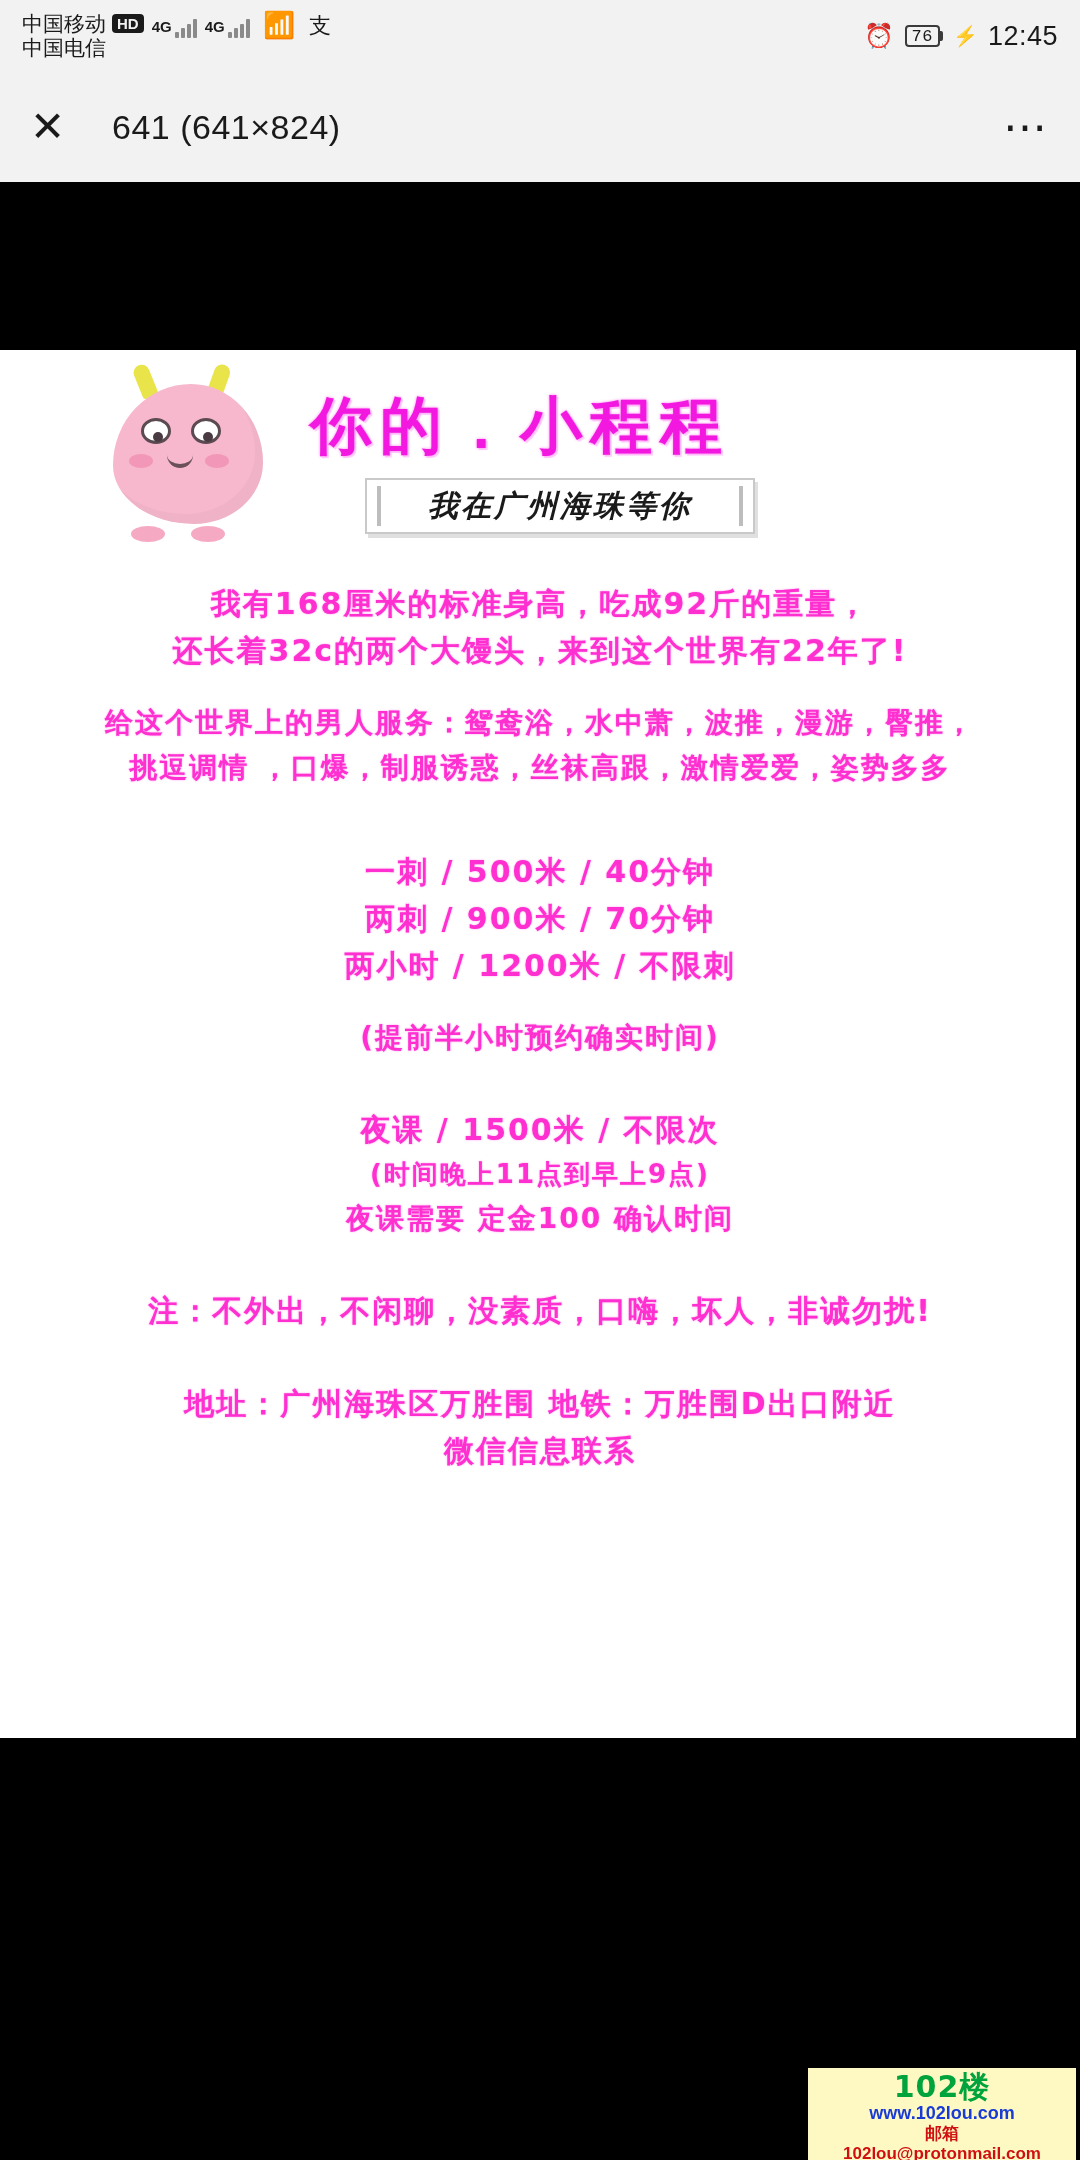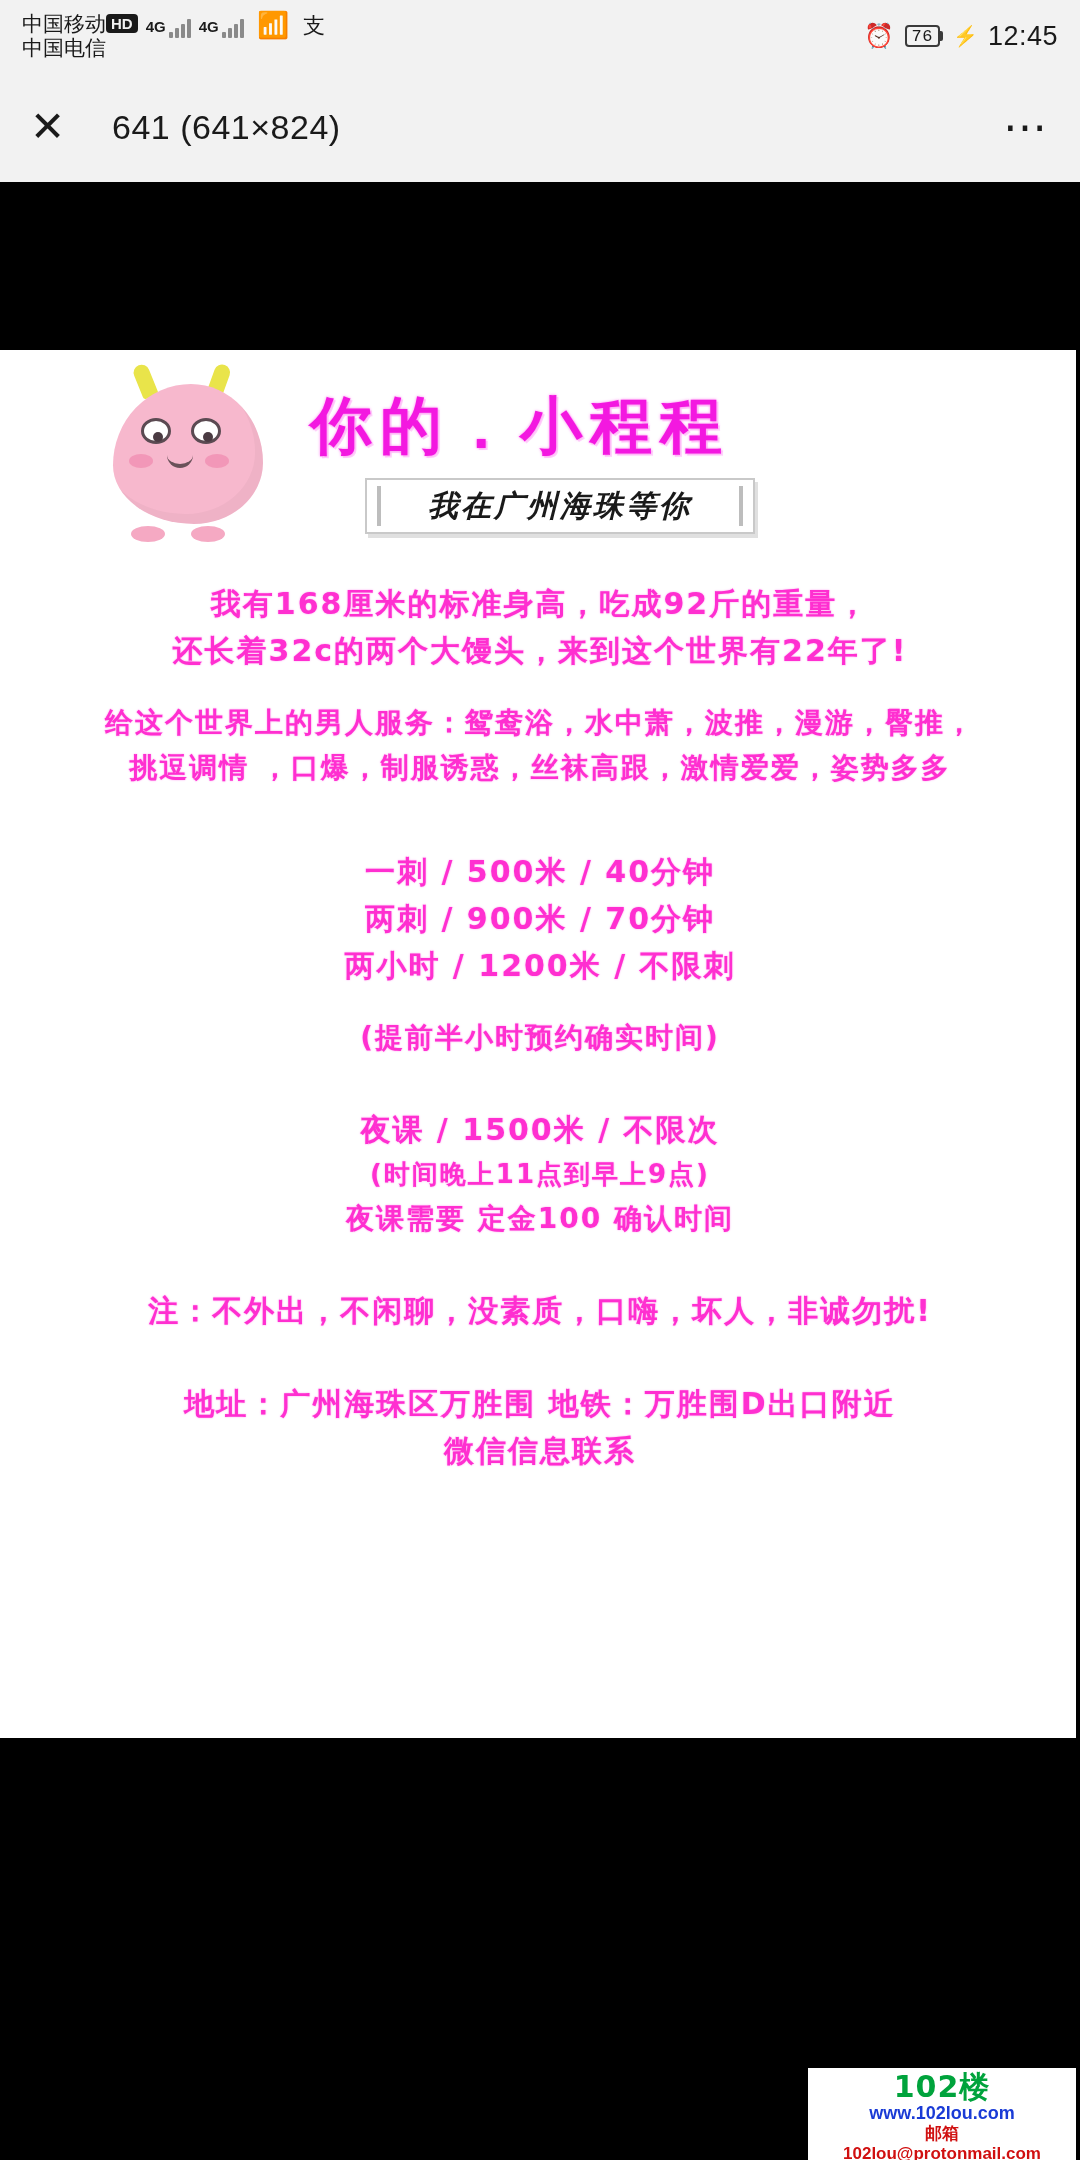--- a/index.html
+++ b/index.html
@@ -17,21 +17,21 @@
     background: #f2f2f2; color: #1a1a1a;
     display: flex; align-items: center; justify-content: space-between;
     padding: 0 22px;
   }
   .sb-left { display: flex; align-items: flex-start; gap: 8px; }
   .carriers { display: flex; flex-direction: column; line-height: 1.15; font-size: 21px; }
   .carriers span { white-space: nowrap; }
   .hd-badge {
     display: inline-block; background: #1a1a1a; color: #f2f2f2;
     font-size: 15px; font-weight: bold; border-radius: 4px;
-    padding: 1px 5px; vertical-align: 2px;
+    padding: 1px 5px; margin-left: 6px; vertical-align: 2px;
   }
   .net-group { display: flex; align-items: flex-end; gap: 3px; margin-top: 4px; }
   .net-label { font-size: 15px; font-weight: bold; align-self: flex-start; margin-top: 2px;}
   .bars { display: flex; align-items: flex-end; gap: 2px; height: 22px; }
   .bars i { display: block; width: 4px; background: #8a8a8a; border-radius: 1px; }
   .bars i:nth-child(1){height:6px;} .bars i:nth-child(2){height:10px;}
   .bars i:nth-child(3){height:14px;} .bars i:nth-child(4){height:19px;}
   .wifi { font-size: 26px; line-height: 1; margin: 0 2px 2px 6px; }
   .alipay {
     width: 28px; height: 28px; font-size: 22px; line-height: 28px; text-align: center;
@@ -139,21 +139,21 @@
   .l-28 { font-size: 28px; line-height: 45px; }
   .l-26 { font-size: 26px; line-height: 43px; }
   .gap-a { height: 26px; }
   .gap-b { height: 46px; }
   .gap-c { height: 58px; }
   .note { color: #ff2fd0; }
 
   
   .watermark {
     position: absolute; right: 0; bottom: 0; width: 268px; height: 92px;
-    background: #ffffff; text-align: center; padding-top: 4px;
+    background: #fef9c3; text-align: center; padding-top: 4px;
   }
   .wm-logo {
     font-size: 30px; font-weight: bold; color: #00a33c; line-height: 30px;
     font-family: "DejaVu Sans", sans-serif; letter-spacing: 1px;
   }
   .wm-url { font-size: 18px; color: #1a3bd6; line-height: 22px; font-weight: bold; }
   .wm-mail-label { font-size: 17px; color: #d01010; line-height: 20px; font-weight: bold;}
   .wm-mail { font-size: 17px; color: #d01010; line-height: 20px; font-weight: bold;}
 </style>
 </head>

